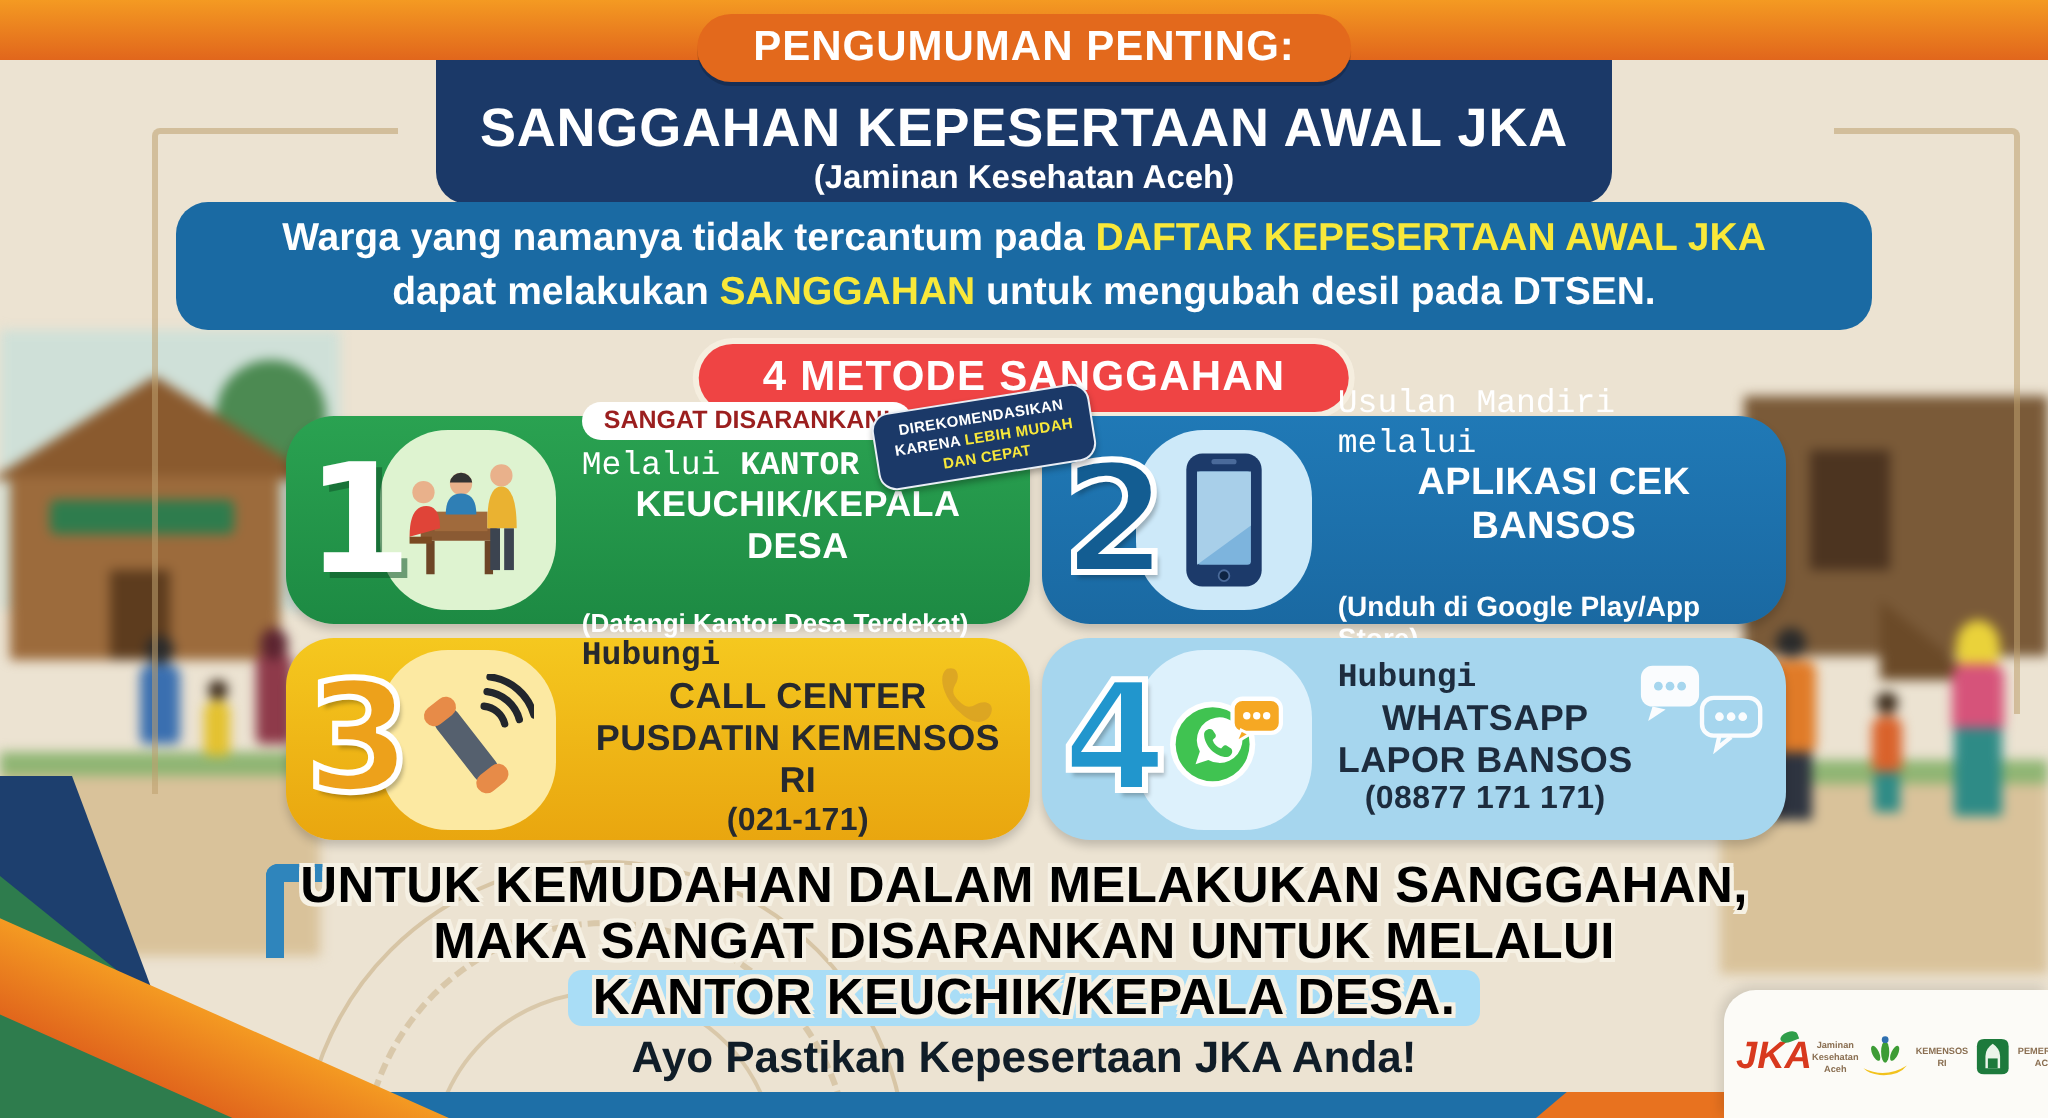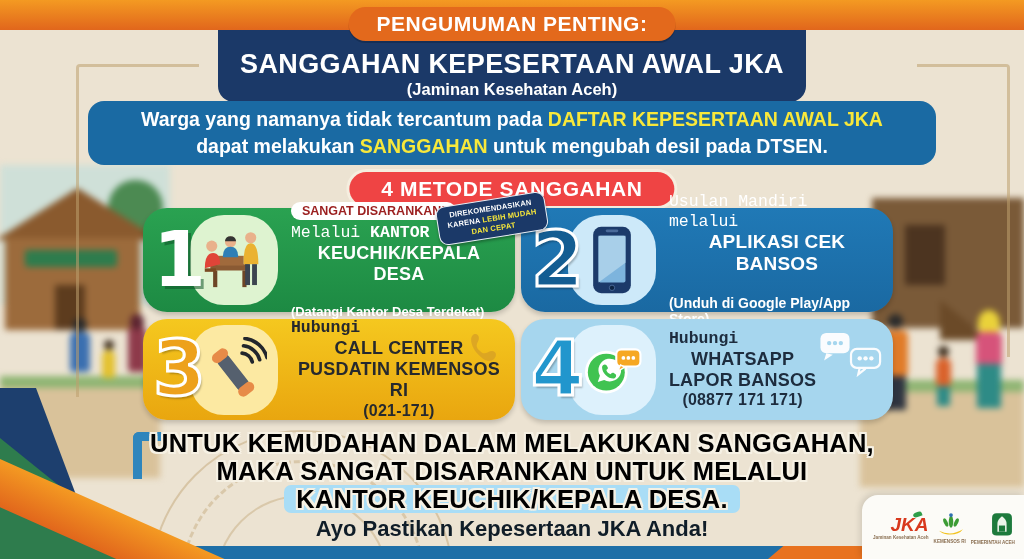--- a/index.html
+++ b/index.html
@@ -126,21 +126,21 @@
   .corner-green{position:absolute;left:0;top:438px;width:150px;height:121px;background:#2e7c4d;z-index:5;
     clip-path:polygon(0 0,100% 100%,0 100%);}
   .corner-ribbon{position:absolute;left:-70px;top:430px;width:390px;height:44px;z-index:5;
     background:linear-gradient(180deg,#f49a22,#e1661c);border-radius:22px;
     transform:rotate(24deg);transform-origin:left center;}
 
   
   .logo-box{position:absolute;right:0;bottom:0;width:162px;height:64px;background:#fcfbf7;z-index:7;
     border-radius:16px 0 0 0;box-shadow:-2px -2px 6px rgba(0,0,0,.12);
     display:flex;align-items:center;justify-content:space-evenly;padding:4px 4px 2px 6px;box-sizing:border-box;}
-  .logo{display:flex;flex-direction:column;align-items:flex-end;line-height:1;}
+  .logo{display:flex;flex-direction:row;align-items:center;line-height:1;}
   .logo-jka-text{font-weight:800;font-size:19px;color:#d8391e;letter-spacing:0;font-style:italic;}
   .jka-leaf{position:absolute;width:9px;height:5px;background:#2f9e4a;border-radius:50% 50% 0 50%;margin-left:-16px;margin-top:-3px;transform:rotate(-20deg);}
   .logo-cap{font-size:4.6px;color:#8a6f52;text-align:center;margin-top:1.5px;line-height:1.25;font-weight:700;}
 </style>
 </head>
 <body>
 
 <div class="poster">
 
   <div class="scene">

